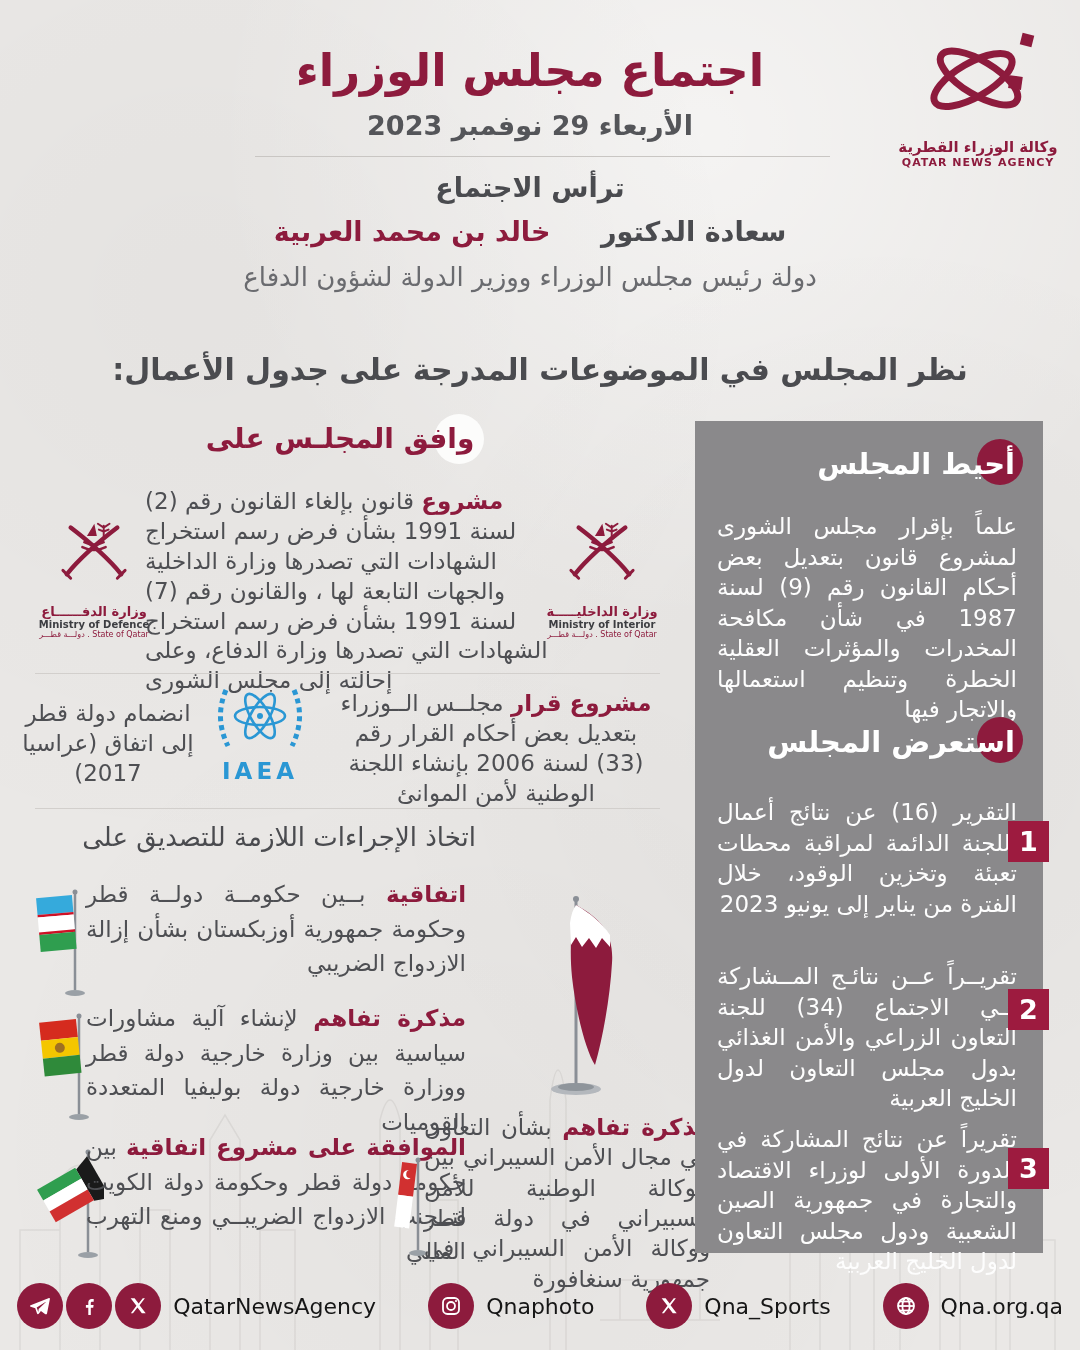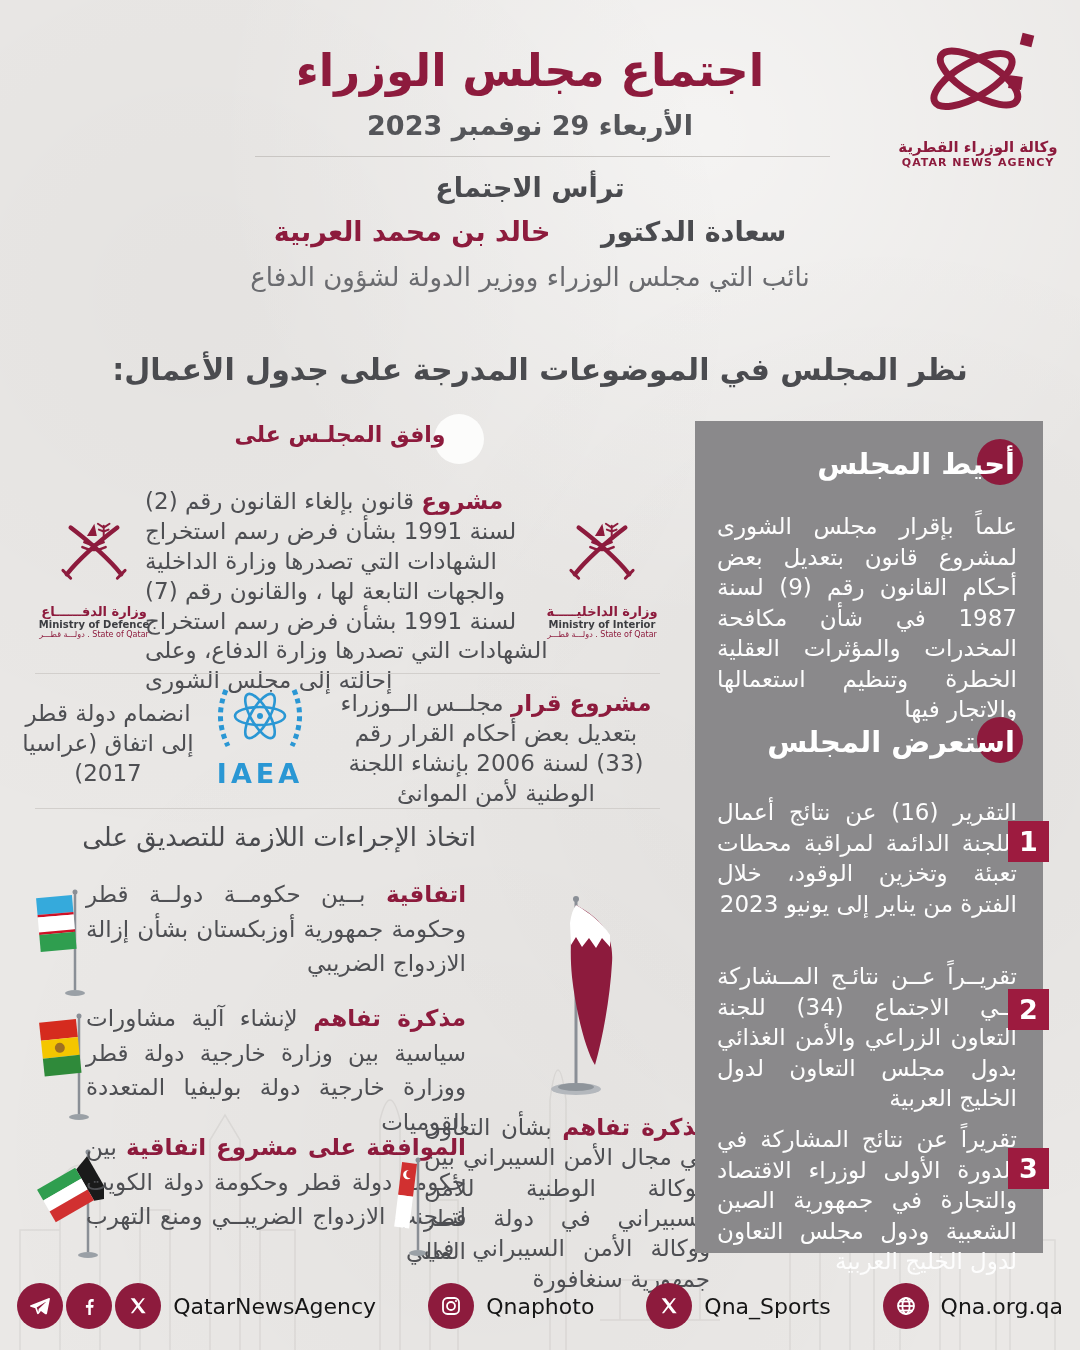--- a/index.html
+++ b/index.html
@@ -21,36 +21,36 @@
   .date-line{left:100px;width:860px;top:110px;font-size:27px;font-weight:bold;color:#545559;text-align:center;}
   .top-divider{left:255px;top:156px;width:575px;height:1px;background:#c9c6c3;}
   .chair-label{left:100px;width:860px;top:172px;font-size:27px;font-weight:bold;color:#4a4b4f;text-align:center;}
   .chair-row{left:100px;width:860px;top:216px;font-size:27px;text-align:center;}
   .chair-honorific{color:#4a4b4f;font-weight:bold;margin-left:42px;}
   .chair-name{color:#8d1b3d;font-weight:bold;}
   .chair-role{left:100px;width:860px;top:262px;font-size:26px;color:#6a6b6f;text-align:center;}
   .agenda-heading{left:60px;width:960px;top:352px;font-size:30px;font-weight:bold;color:#4a4b4f;text-align:center;}
   
   .white-circle{left:434px;top:414px;width:50px;height:50px;border-radius:50%;background:#fcfcfb;z-index:1;}
-  .approved-heading{left:160px;width:360px;top:422px;font-size:22px;font-weight:bold;color:#8d1b3d;text-align:center;z-index:2;}
+  .approved-heading{left:160px;width:360px;top:422px;font-size:28px;font-weight:bold;color:#8d1b3d;text-align:center;z-index:2;}
   .body-text{font-size:23px;color:#4e4f53;line-height:1.3;}
   .lead{color:#8d1b3d;font-weight:bold;}
   .item1-text{left:145px;width:408px;top:487px;text-align:left;}
   .ministry{width:120px;text-align:center;}
   .mod{left:34px;top:514px;}
   .moi{left:542px;top:514px;}
   .ministry .m-ar{font-size:13px;font-weight:bold;color:#8d1b3d;margin-top:16px;}
   .ministry .m-en{font-size:10px;font-weight:bold;color:#3c3d41;}
   .ministry .m-sub{font-size:8px;color:#8d1b3d;}
   .h-divider{height:1px;background:#d2cfcc;}
   .div1{left:35px;top:673px;width:625px;}
   .div2{left:35px;top:808px;width:625px;}
   .item2-text{left:328px;width:336px;top:689px;text-align:center;}
   .iaea{left:202px;top:684px;width:116px;text-align:center;}
-  .iaea-label{font-size:27px;font-weight:bold;color:#2a97d4;letter-spacing:4px;margin-top:-2px;}
+  .iaea-label{font-size:23px;font-weight:bold;color:#2a97d4;letter-spacing:4px;margin-top:-2px;}
   .item2-side{left:18px;width:180px;top:699px;text-align:center;}
   .ratif-heading{left:26px;width:450px;top:822px;font-size:26px;font-weight:normal;color:#4a4b4f;text-align:right;}
   .jtext{text-align:justify;text-align-last:right;}
   .uz-text{left:86px;width:380px;top:877px;line-height:1.5;}
   .bo-text{left:86px;width:380px;top:1001px;line-height:1.5;}
   .kw-text{left:86px;width:380px;top:1130px;line-height:1.5;}
   .cy-text{left:424px;width:286px;top:1112px;line-height:1.32;}
   
   .gray-box{left:695px;top:421px;width:348px;height:832px;background:#8a898b;}
   .gb-header{position:absolute;right:28px;font-size:29px;font-weight:bold;color:#ffffff;z-index:2;direction:rtl;}
@@ -92,21 +92,21 @@
 
   <div class="abs main-title rtl">اجتماع مجلس الوزراء</div>
   <div class="abs date-line rtl">الأربعاء 29 نوفمبر 2023</div>
   <div class="abs top-divider"></div>
 
   <div class="abs chair-label rtl">ترأس الاجتماع</div>
   <div class="abs chair-row rtl">
     <span class="chair-honorific">سعادة الدكتور</span>
     <span class="chair-name">خالد بن محمد العربية</span>
   </div>
-  <div class="abs chair-role rtl">نائب التي مجلس الوزراء ووزير الدولة لشؤون الدفاع</div>
+  <div class="abs chair-role rtl">دولة رئيس مجلس الوزراء ووزير الدولة لشؤون الدفاع</div>
 
   <div class="abs agenda-heading rtl">نظر المجلس في الموضوعات المدرجة على جدول الأعمال:</div>
 
   <div class="abs white-circle"></div>
   <div class="abs approved-heading rtl">وافق المجلـس على</div>
 
   <div class="abs item1-text body-text rtl">
     <span class="lead">مشروع</span>
     <span>قانون بإلغاء القانون رقم (2) لسنة 1991 بشأن فرض رسم استخراج الشهادات التي تصدرها وزارة الداخلية والجهات التابعة لها ، والقانون رقم (7) لسنة 1991 بشأن فرض رسم استخراج الشهادات التي تصدرها وزارة الدفاع، وعلى إحالته إلى مجلس الشورى</span>
   </div>

